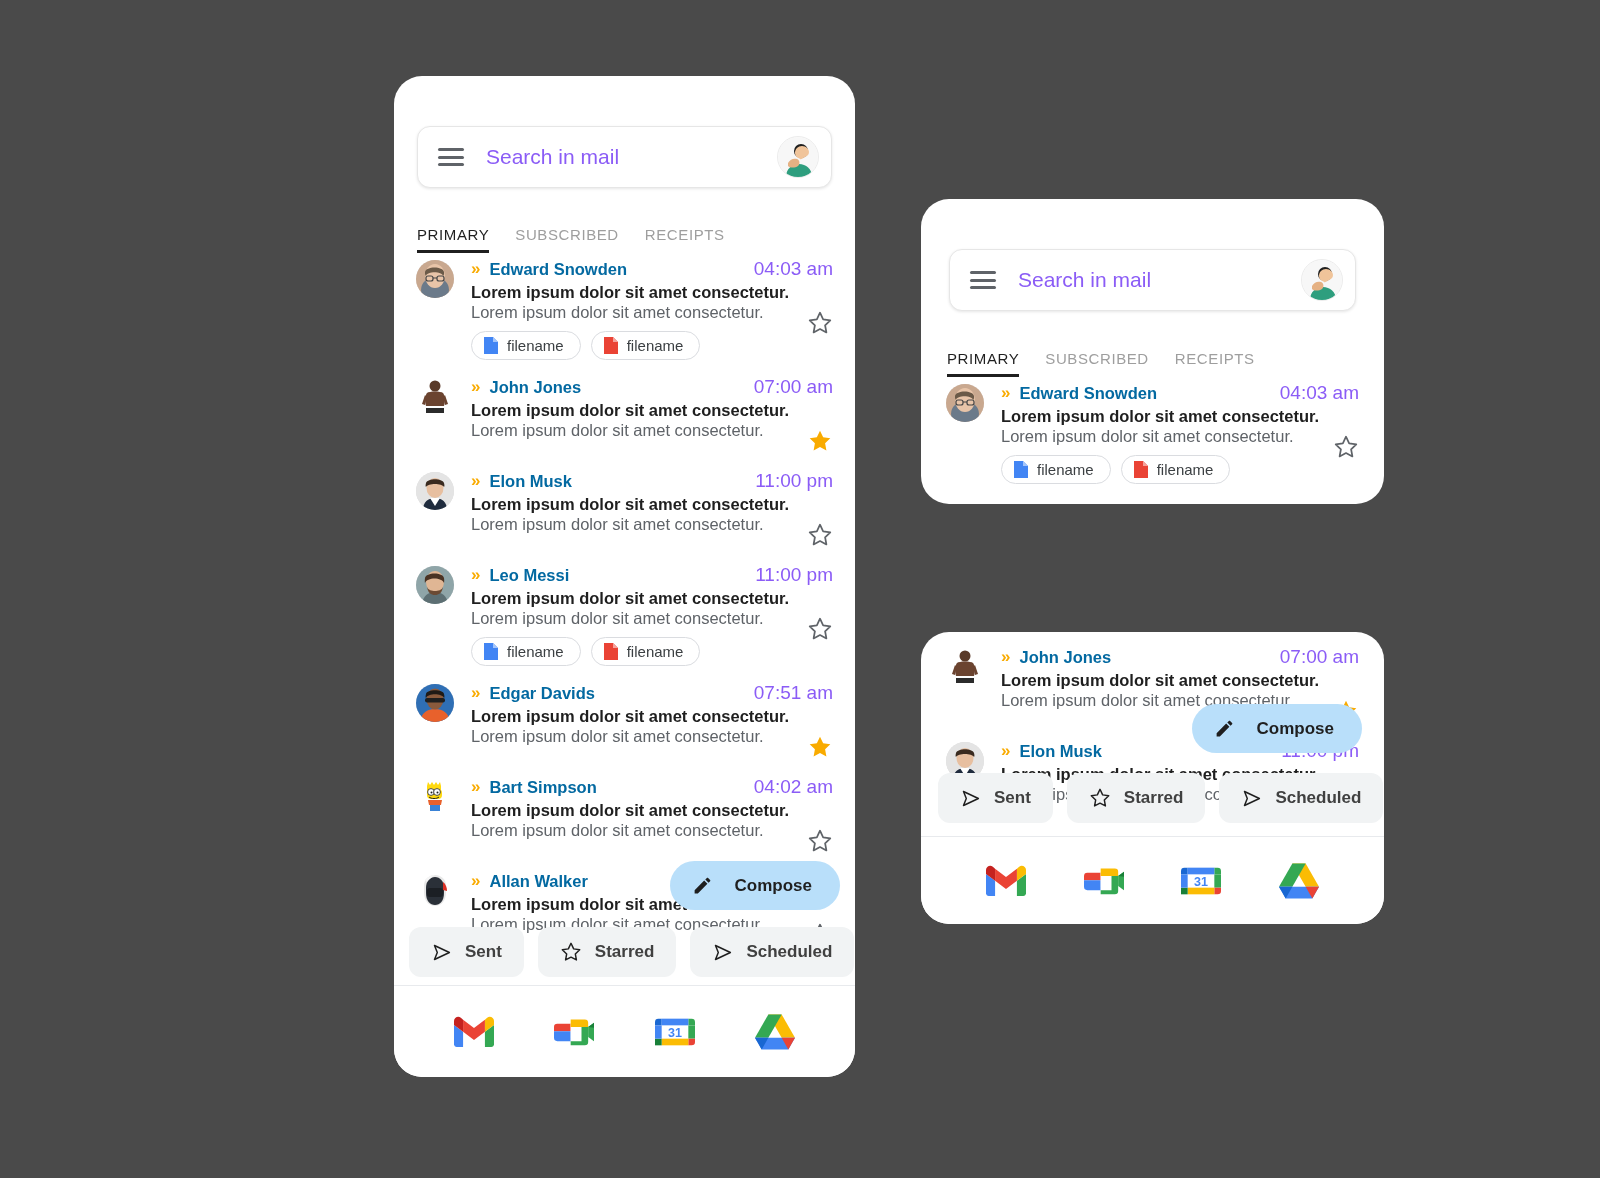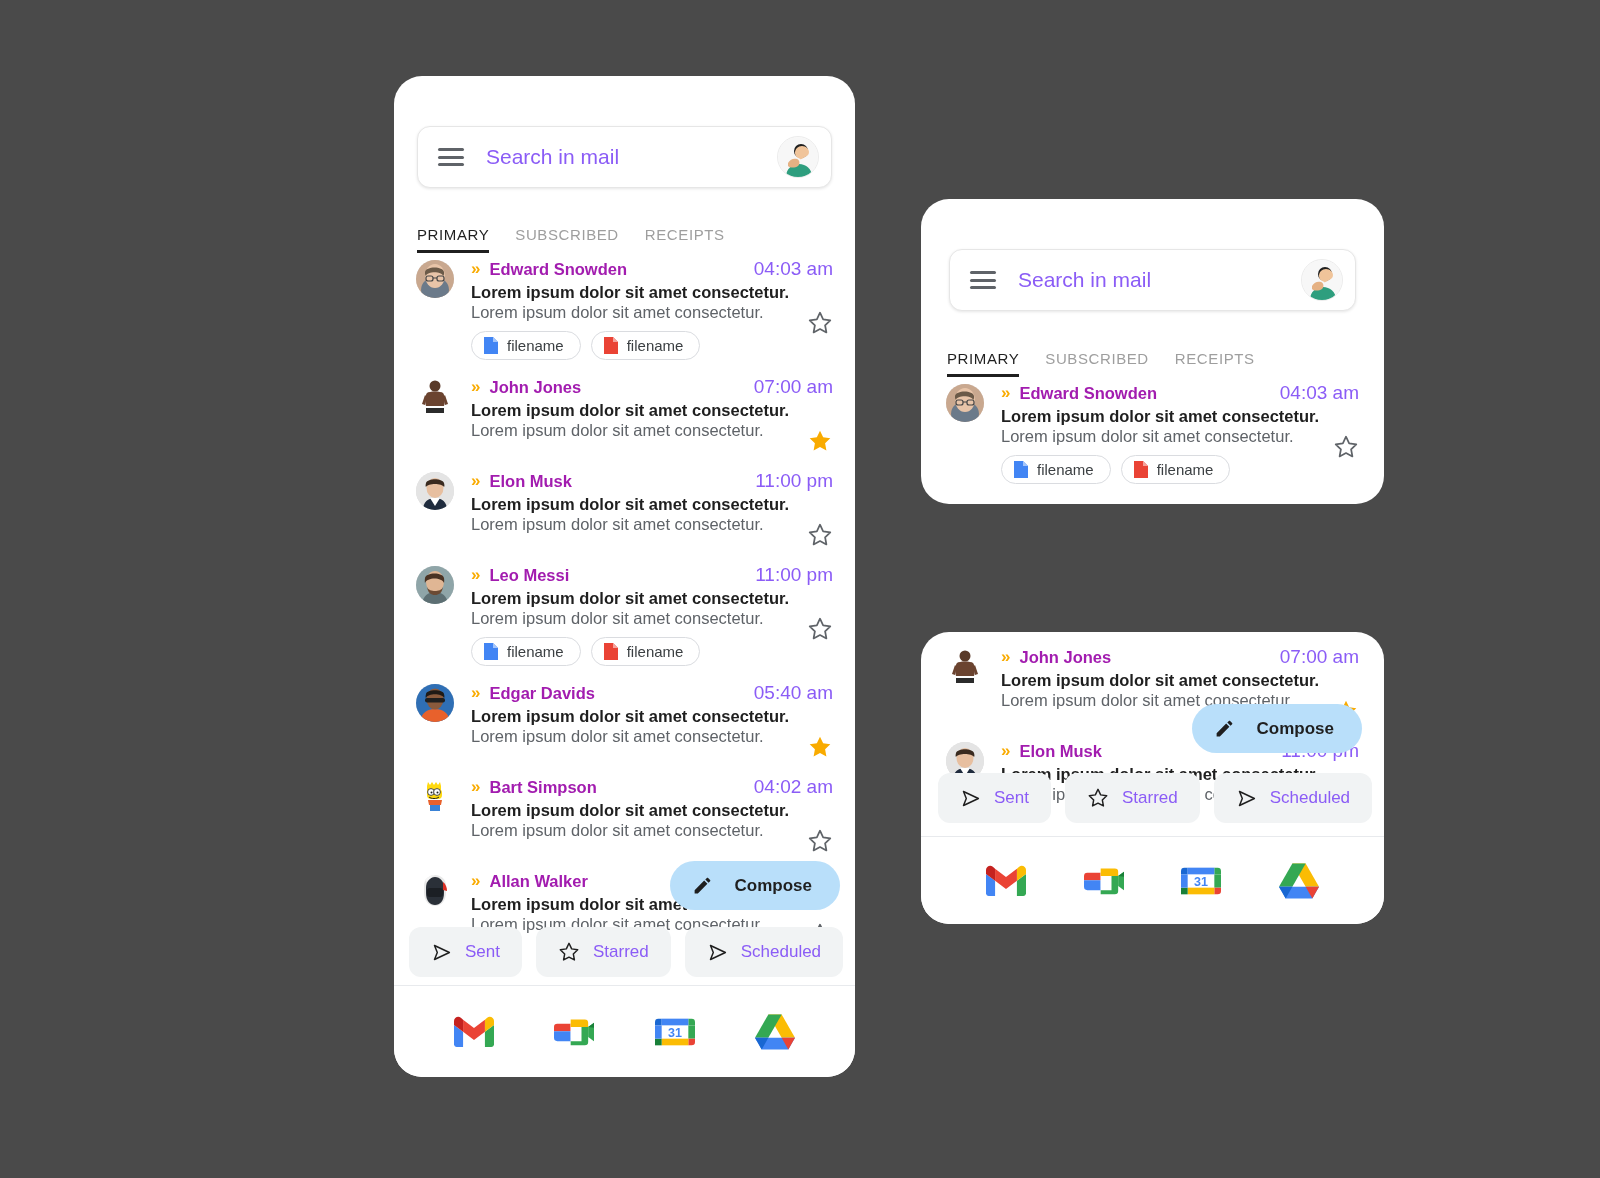--- a/index.html
+++ b/index.html
@@ -104,21 +104,21 @@
     color: #f9ab00;
     font-size: 17px;
     font-weight: bold;
     letter-spacing: -3px;
     margin-right: 12px;
     flex: 0 0 auto;
   }
   .sender {
     font-size: 16.5px;
     font-weight: bold;
-    color: #a21caf;
+    color: #0369a1;
     white-space: nowrap;
   }
   .row-time {
     margin-left: auto;
     font-size: 19px;
     color: #8b5cf6;
     white-space: nowrap;
     padding-left: 10px;
   }
   .subject {
@@ -177,21 +177,21 @@
   .pill {
     background: #f1f3f4;
     border-radius: 12px;
     display: flex;
     align-items: center;
     gap: 13px;
     padding: 14px 22px;
     white-space: nowrap;
     flex: 0 0 auto;
   }
-  .pill-label { font-size: 17px; font-weight: normal; color: #8b5cf6; }
+  .pill-label { font-size: 17px; font-weight: bold; color: #404040; }
   .pill svg, .compose-fab svg { display: block; flex: 0 0 auto; }
 
   
   .appbar {
     position: absolute;
     left: 0; right: 0;
     border-top: 1px solid #e8eaed;
     display: flex;
     align-items: center;
     justify-content: space-around;
@@ -380,21 +380,21 @@
             <path d="M4 38c1-9 7-13 15-13s14 4 15 13z" fill="#e8612c"></path>
             <ellipse cx="19" cy="15" rx="8.5" ry="10.5" fill="#8a5a3c"></ellipse>
             <path d="M10 10c1-5 17-5 18 0 1 3 0 4 0 4-2-5-16-5-18 0 0 0-1-1 0-4z" fill="#1f1a16"></path>
             <rect x="9" y="14" width="20" height="4.5" rx="2" fill="#1f1f1f"></rect>
           </svg>
       </div>
       <div class="row-body">
         <div class="row-top">
           <span class="chev">»</span>
           <span class="sender">Edgar Davids</span>
-          <span class="row-time">05:40 am</span>
+          <span class="row-time">07:51 am</span>
         </div>
         <div class="subject">Lorem ipsum dolor sit amet consectetur.</div>
         <div class="snippet">Lorem ipsum dolor sit amet consectetur.</div>
       </div>
       <div class="star-slot" style="right:22px; top:52px;">
         <svg viewBox="0 0 24 24">
             <path d="M12 2.5l2.9 6.1 6.6.9-4.8 4.6 1.2 6.6L12 17.6 6.1 20.7l1.2-6.6L2.5 9.5l6.6-.9z" fill="#f9ab00"></path>
           </svg>
       </div>
     </div>

